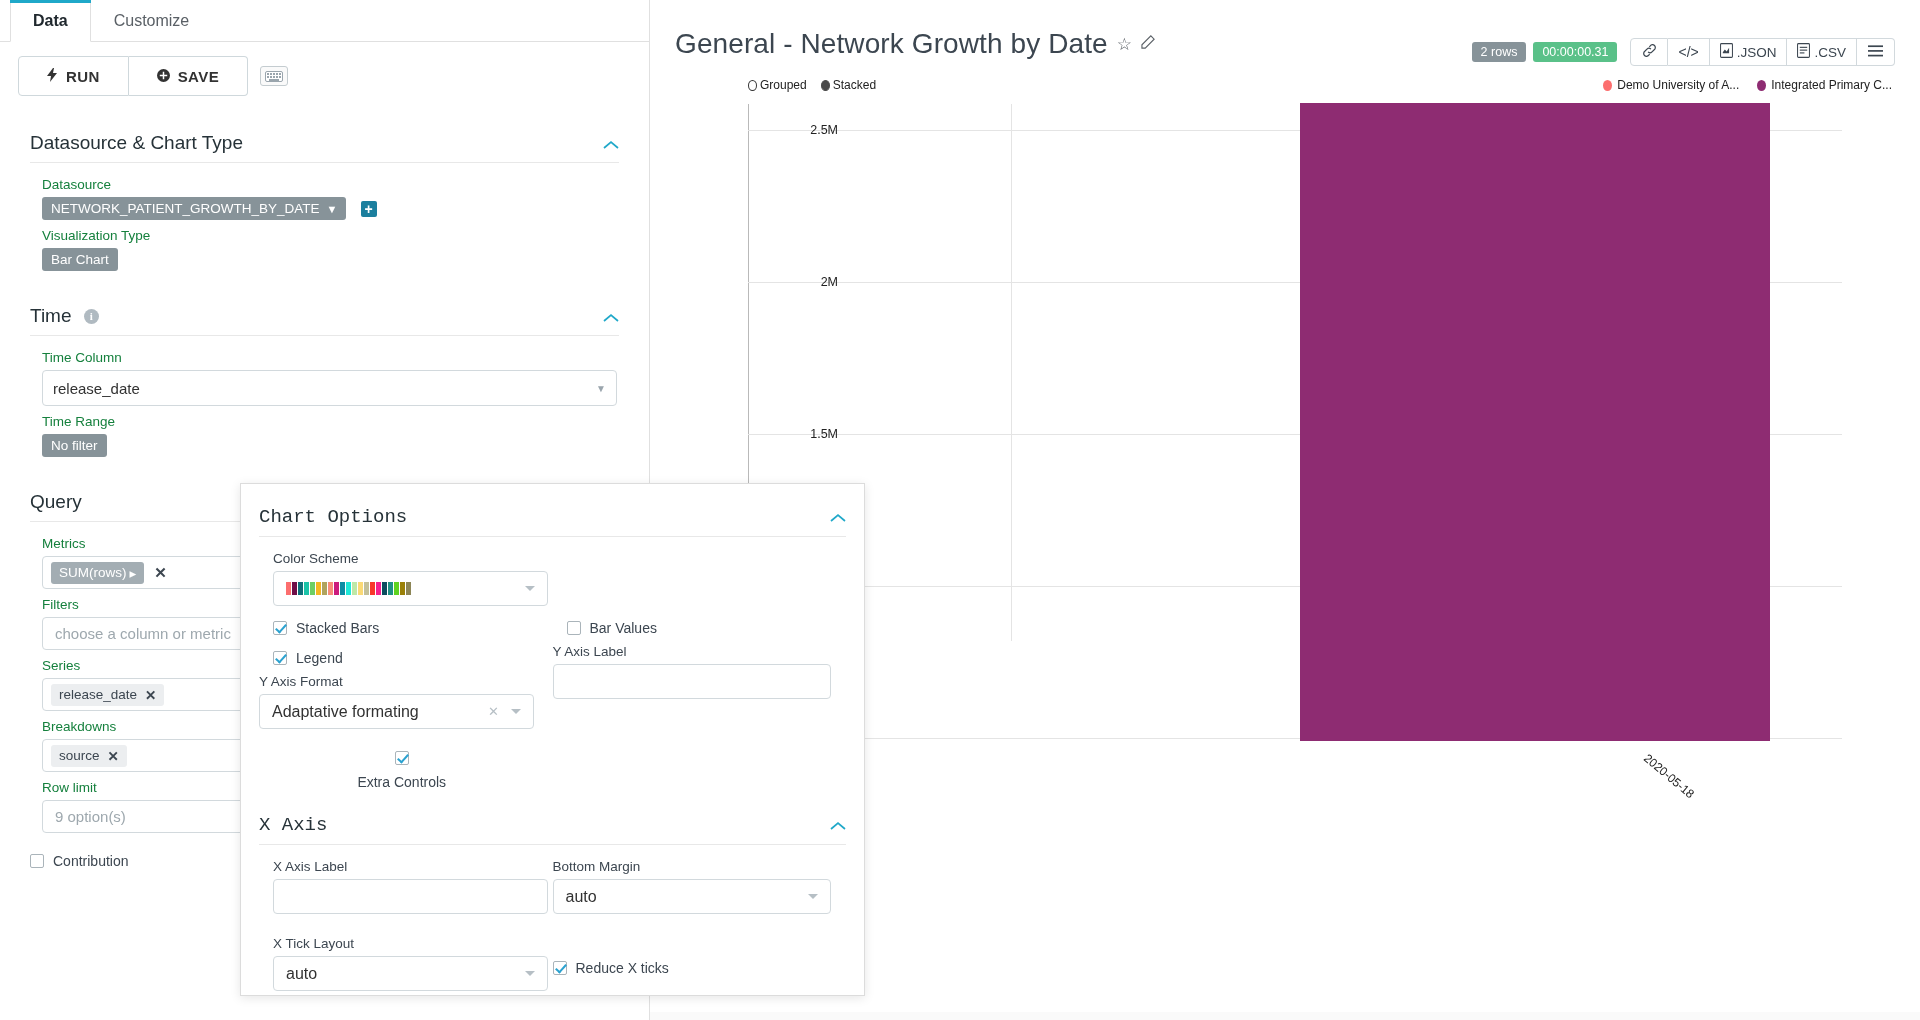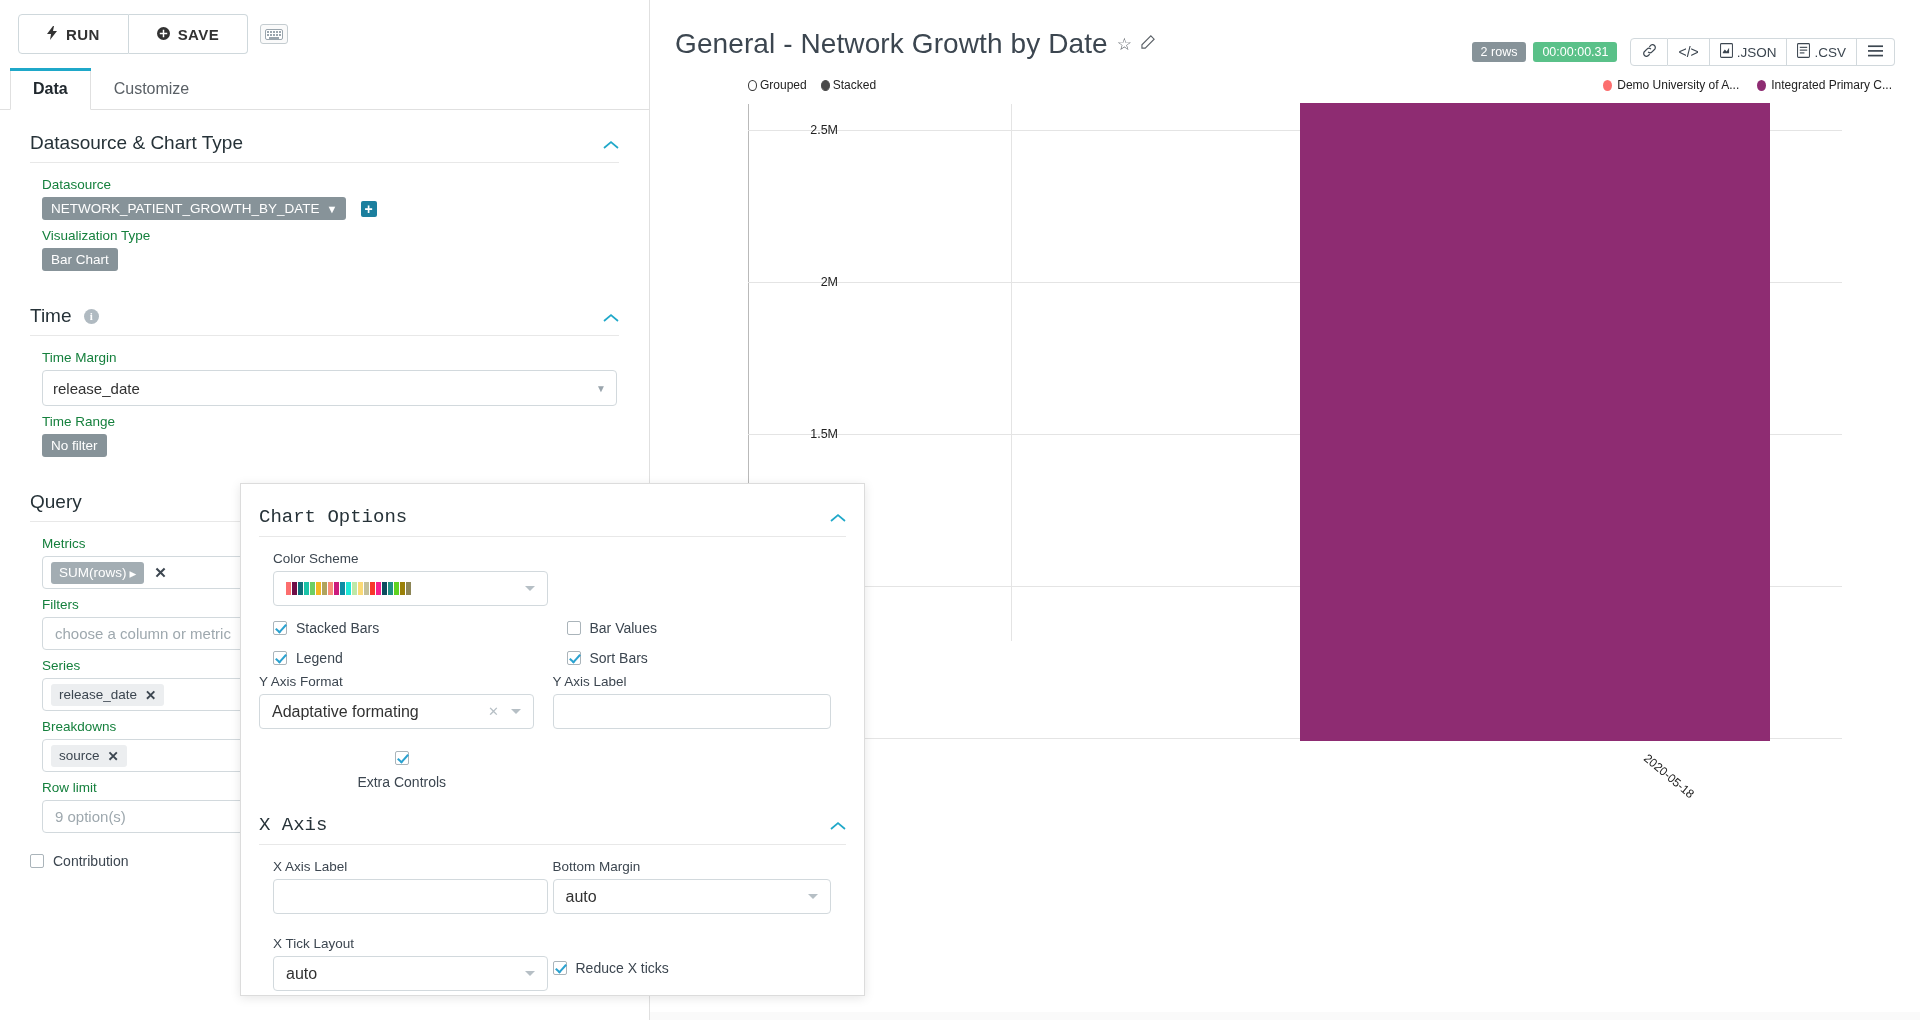--- a/index.html
+++ b/index.html
@@ -194,20 +194,29 @@
     transform-origin:left top; transform:rotate(40deg);
   }
   #scroll-hint {
     position:absolute; left:0; right:0; bottom:0; height:8px; background:#fafafa;
   }
 </style>
 </head>
 <body>
 
 <div id="left-panel">
+
+  <div id="panel-tabs">
+    <div class="ptab active">
+      <span>Data</span>
+    </div>
+    <div class="ptab">
+      <span>Customize</span>
+    </div>
+  </div>
 
   <div id="toolbar-row">
     <div class="btn-group">
       <div class="tb-btn">
         <span>
           <svg width="11" height="14" viewBox="0 0 11 14">
               <path d="M6 0L0 8h4l-1 6 7-9H6l1-5z" fill="#323232"></path>
             </svg>
         </span>
         <span>RUN</span>
@@ -237,29 +246,20 @@
               <rect x="8" y="5" width="2" height="2"></rect>
               <rect x="11" y="5" width="2" height="2"></rect>
               <rect x="14" y="5" width="2" height="2"></rect>
               <rect x="4" y="8" width="10" height="2"></rect>
             </g>
         </svg>
       </span>
     </div>
   </div>
 
-  <div id="panel-tabs">
-    <div class="ptab active">
-      <span>Data</span>
-    </div>
-    <div class="ptab">
-      <span>Customize</span>
-    </div>
-  </div>
-
   <div id="panel-body">
 
     <div class="section-head">
       <div class="section-title">Datasource &amp; Chart Type</div>
       <div class="caret-up">
         <svg width="16" height="9" viewBox="0 0 16 9">
             <path d="M1 8l7-6 7 6" fill="none" stroke="#1fa8c9" stroke-width="1.7"></path>
           </svg>
       </div>
     </div>
@@ -290,21 +290,21 @@
       </div>
       <div class="caret-up">
         <svg width="16" height="9" viewBox="0 0 16 9">
             <path d="M1 8l7-6 7 6" fill="none" stroke="#1fa8c9" stroke-width="1.7"></path>
           </svg>
       </div>
     </div>
     <div class="hr"></div>
 
     <div class="field">
-      <div class="field-label">Time Margin</div>
+      <div class="field-label">Time Column</div>
       <div class="select-box" style="width:575px;height:36px;">
         <span>release_date</span>
         <span class="arrow">▼</span>
       </div>
     </div>
 
     <div class="field">
       <div class="field-label">Time Range</div>
       <span class="pill">
         <span>No filter</span>
@@ -437,24 +437,20 @@
         <span class="cbx on"></span>
         <span class="cb-label">Extra Controls</span>
       </div>
     </div>
 
     <div class="co-col">
       <div class="co-cb">
         <span class="cbx"></span>
         <span class="cb-label">Bar Values</span>
       </div>
-      <div class="co-cb">
-        <span class="cbx on"></span>
-        <span class="cb-label">Sort Bars</span>
-      </div>
       <div class="co-field" style="padding-left:0;">
         <div class="co-label">Y Axis Label</div>
         <div class="co-input" style="width:278px;">
           <span></span>
         </div>
       </div>
     </div>
   </div>
 
   <div class="section-head" style="padding-top:24px;">

